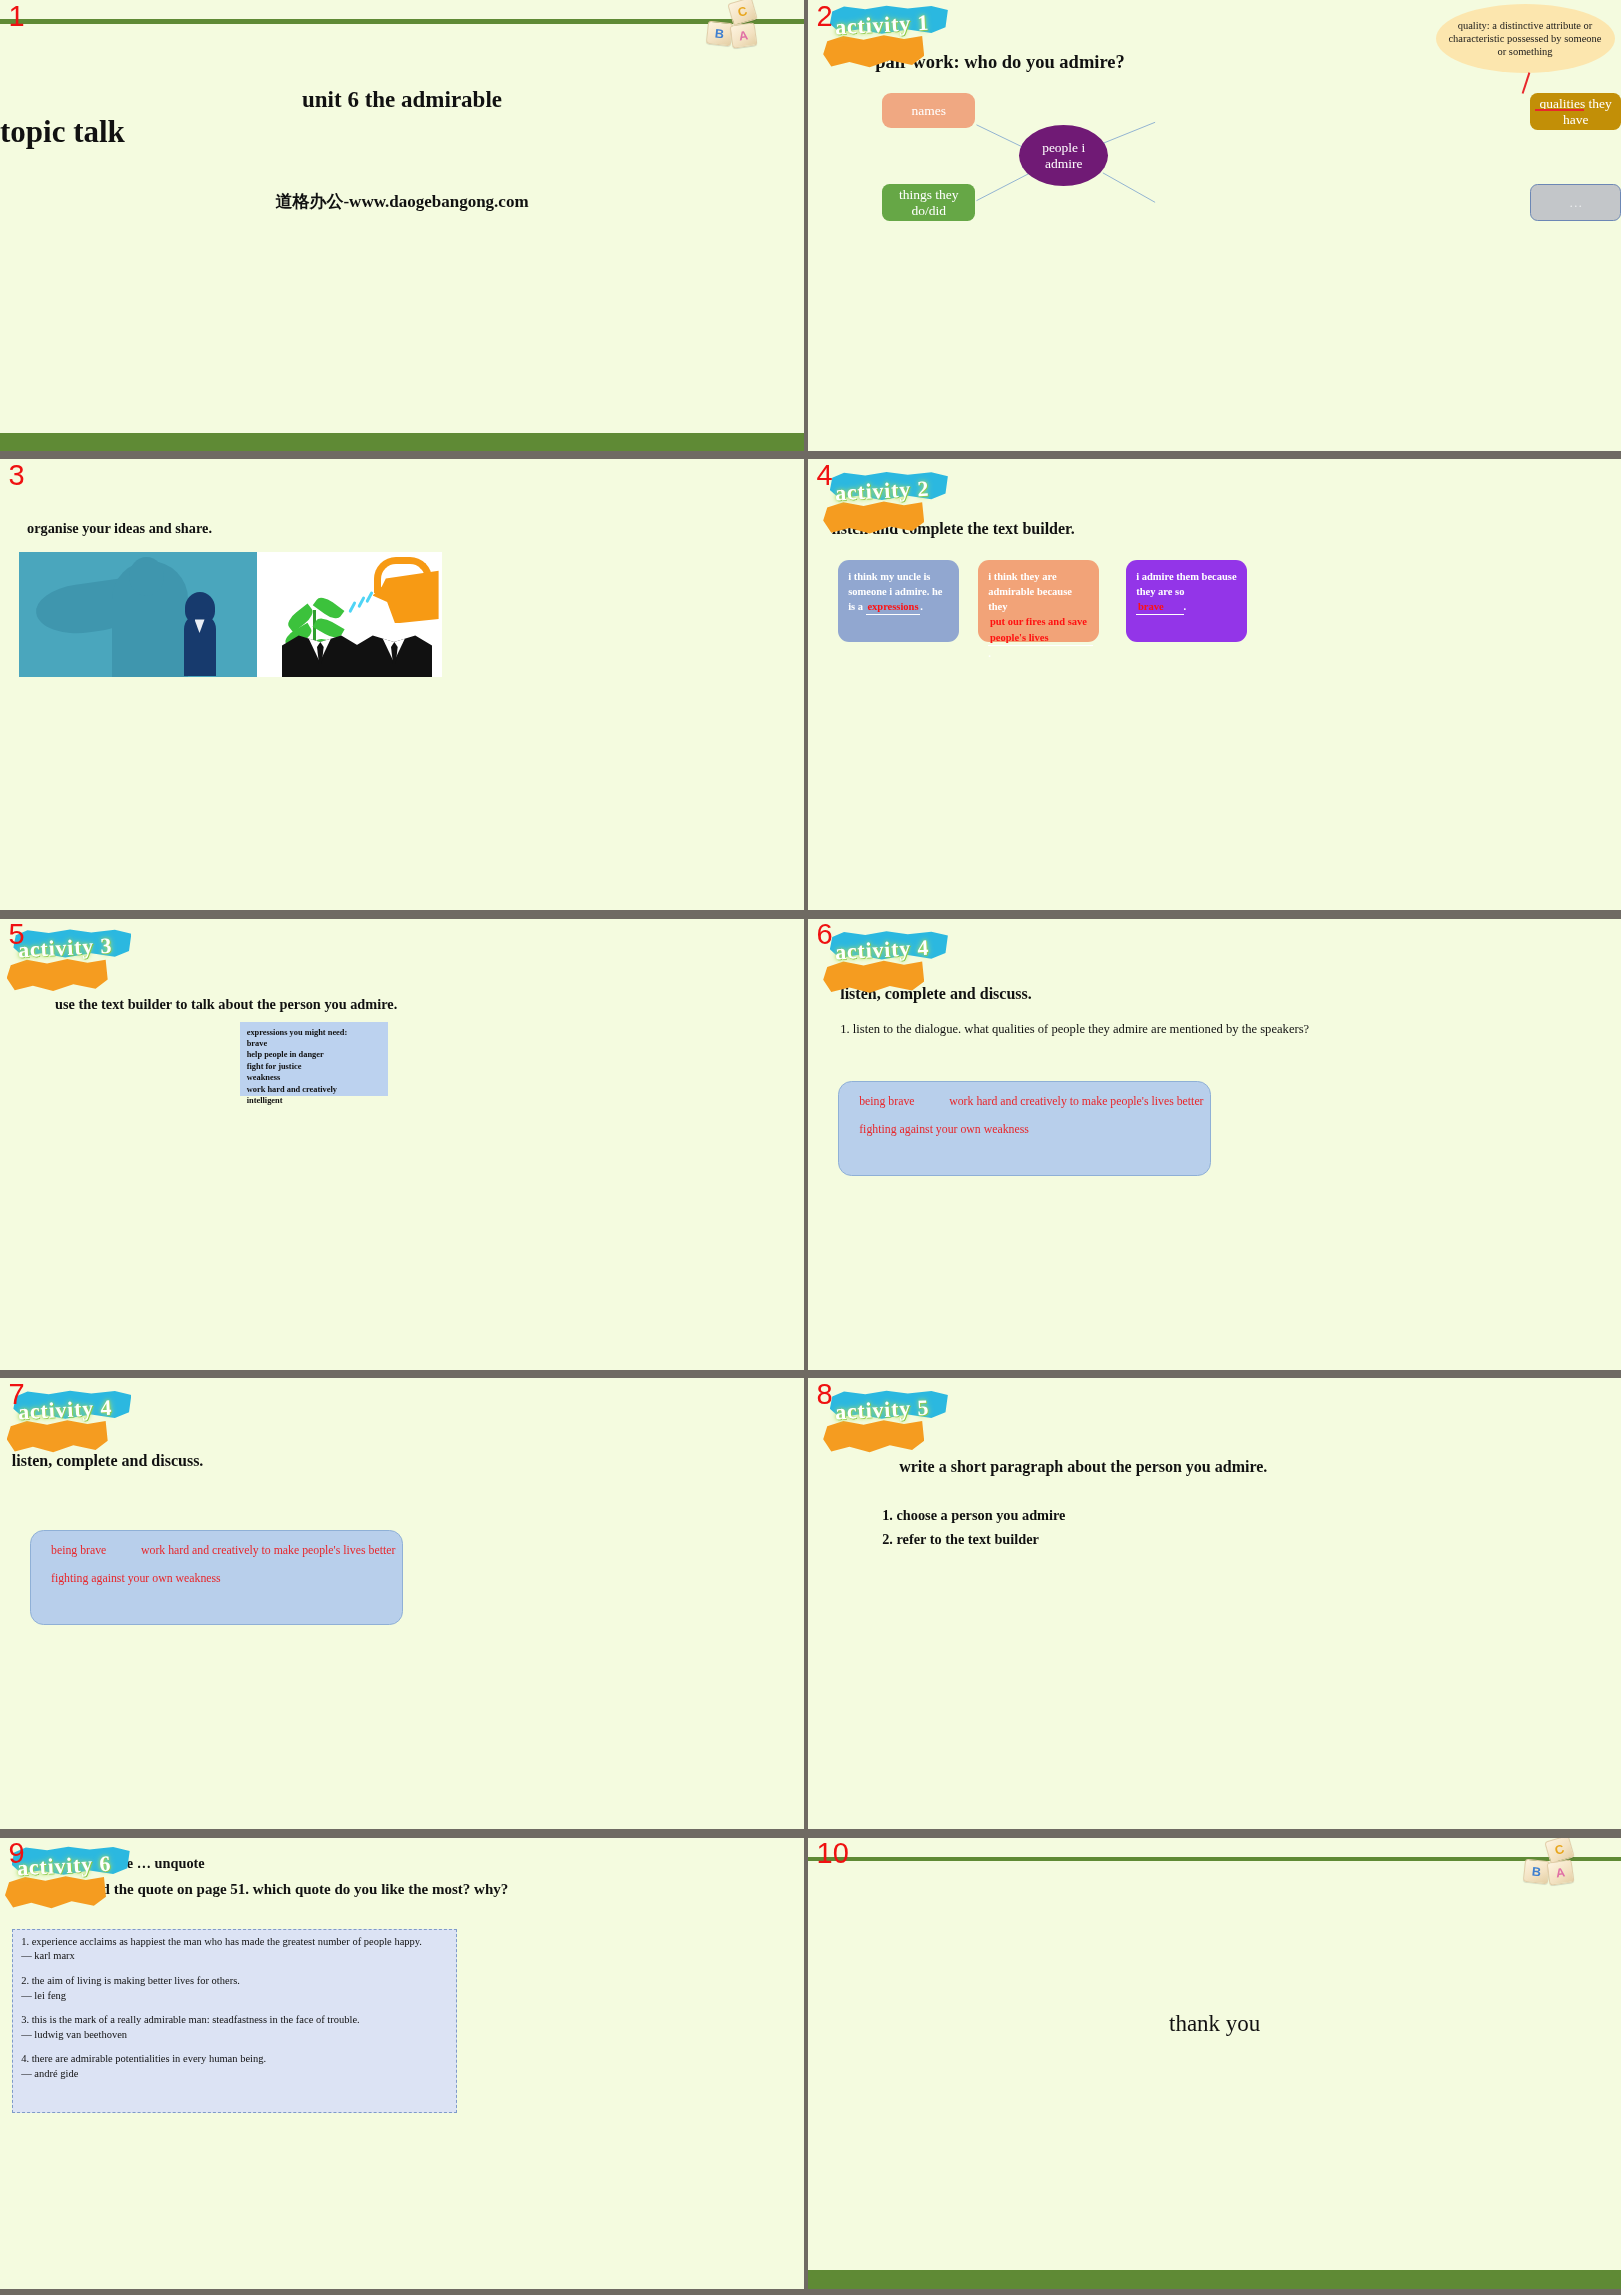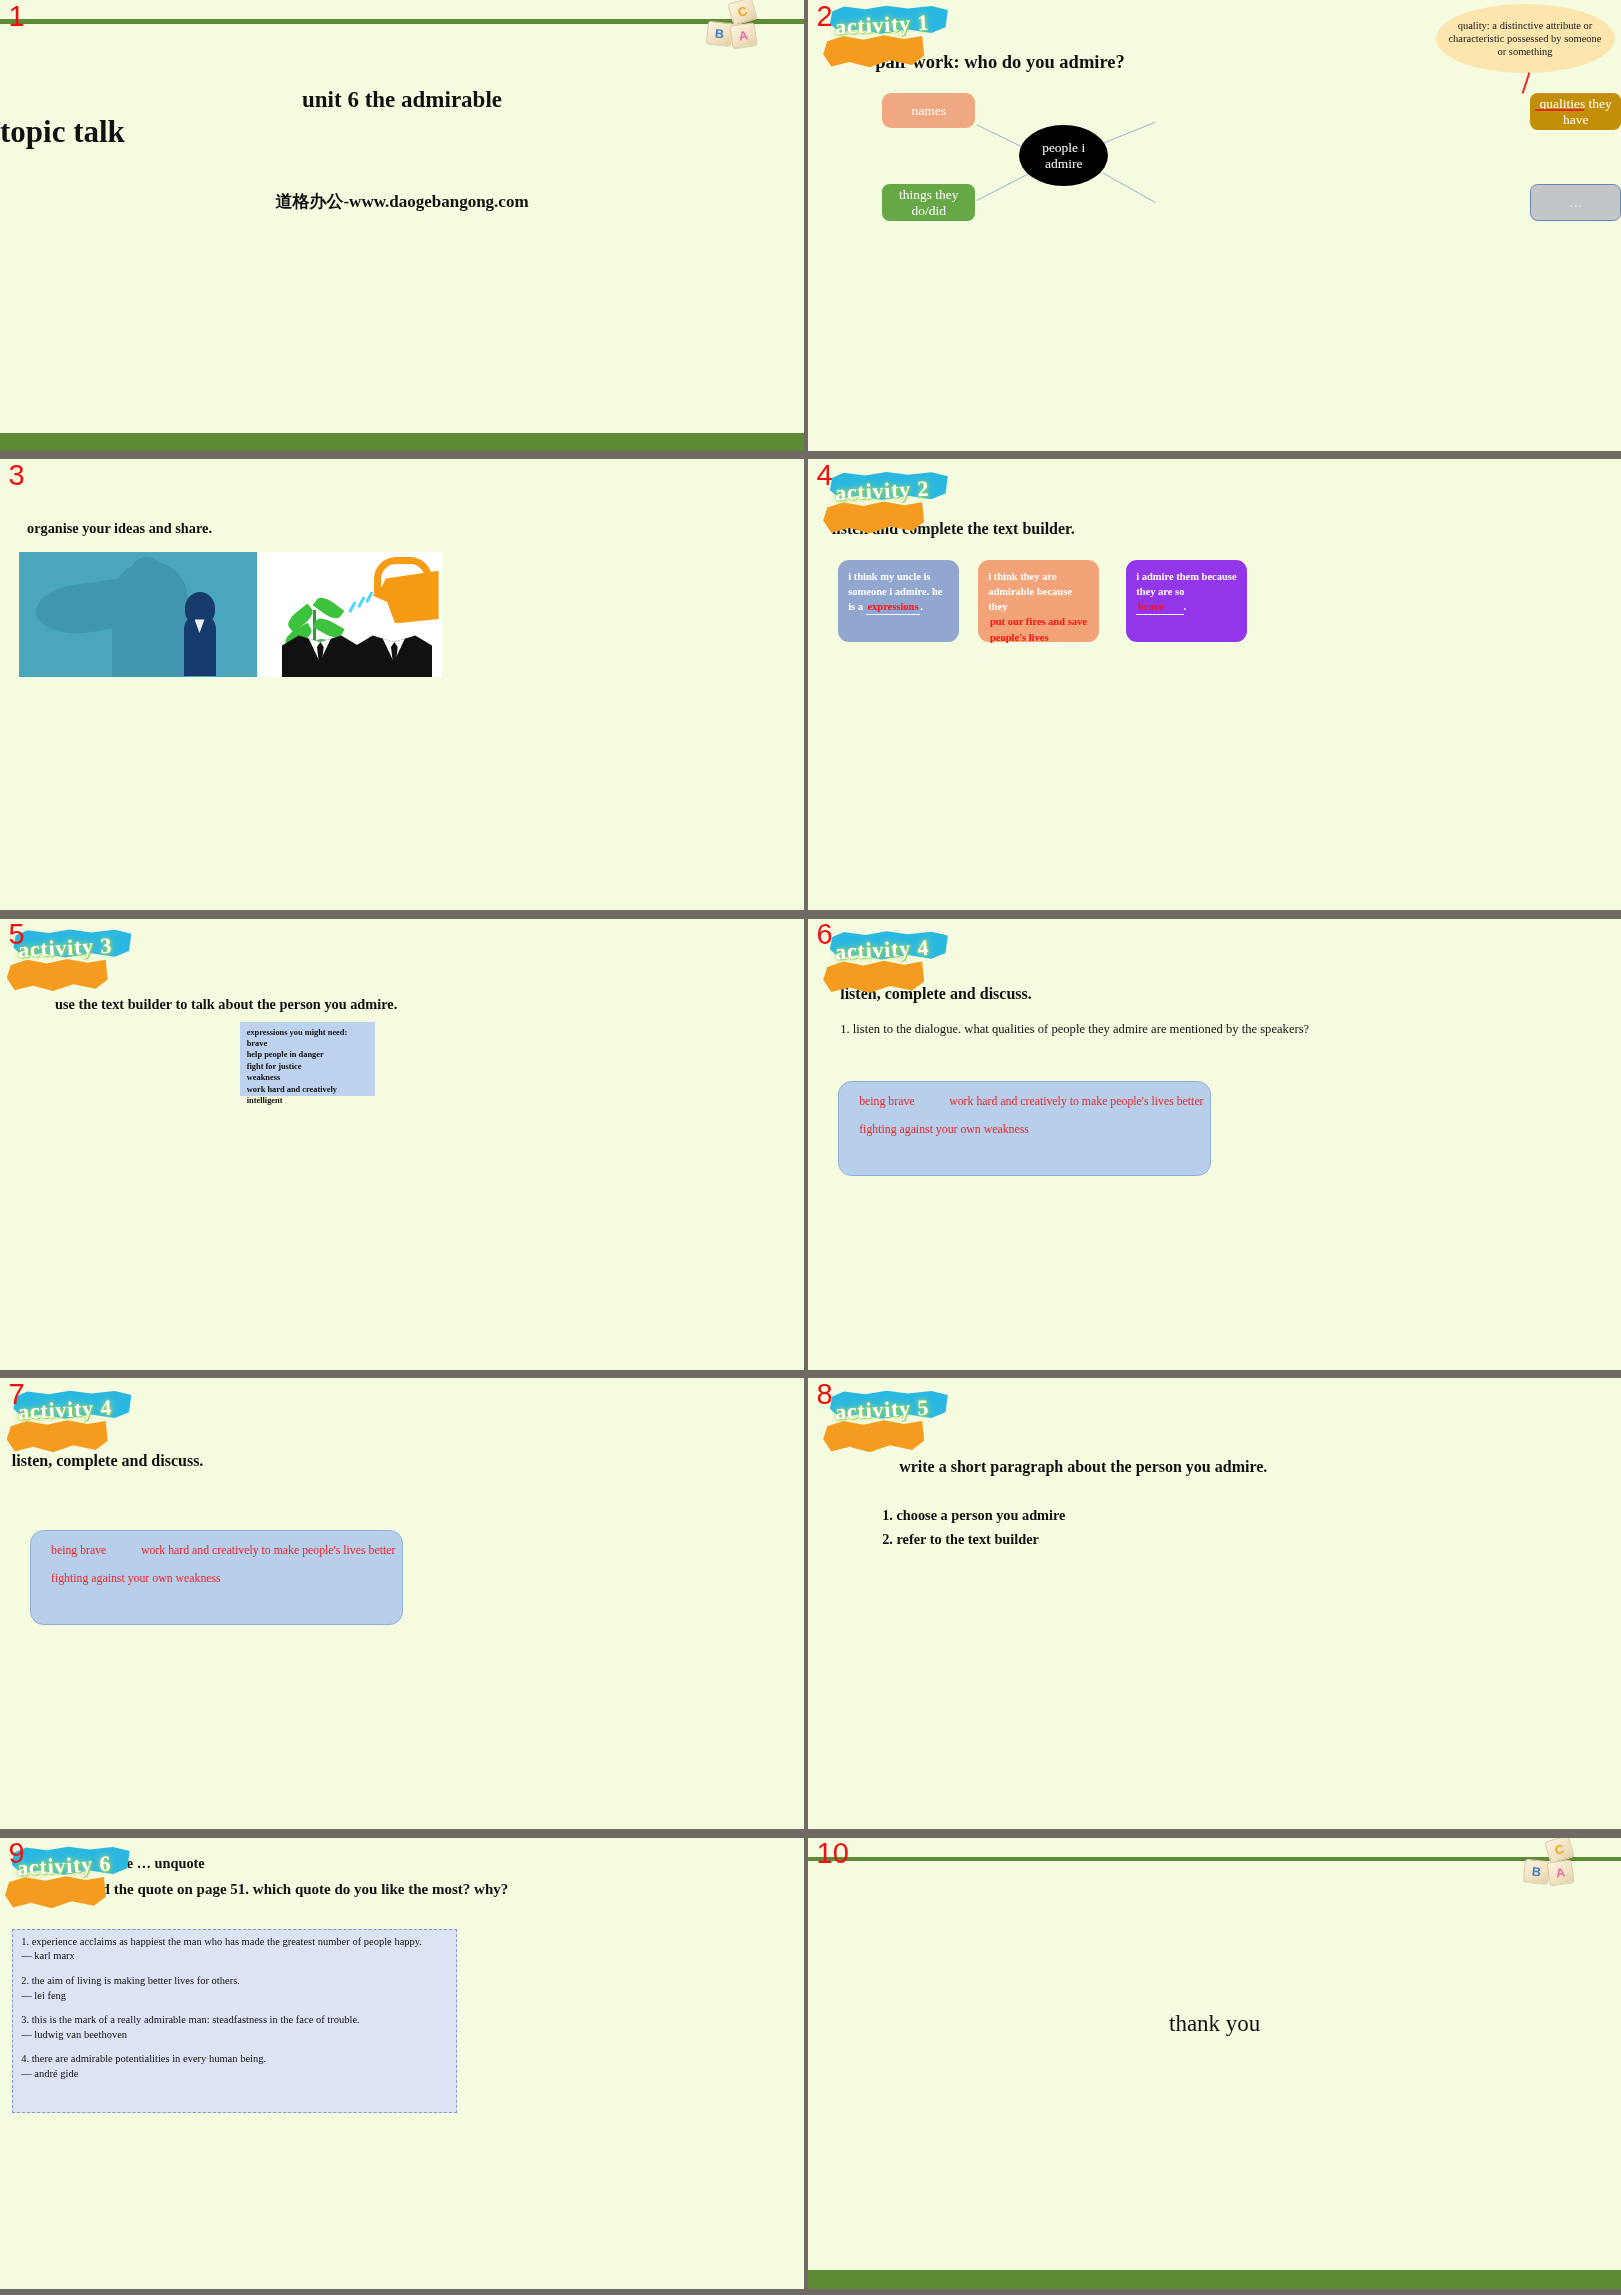--- a/index.html
+++ b/index.html
@@ -110,21 +110,21 @@
     position:absolute;border-radius:7.6px;
     display:flex;align-items:center;justify-content:center;
     text-align:center;color:#fff;font-size:13.5px;line-height:1.15;
     box-sizing:border-box;padding:3.4px;
   }
   .n-names{left:74px;top:93px;width:93px;height:35px;background:#f0a882;border-radius:9px;}
   .n-qual{right:0px;top:93px;width:91px;height:37px;background:#c28f07;}
   .n-things{left:74px;top:184px;width:93px;height:37px;background:#66a746;}
   .n-dots{right:0px;top:184px;width:91px;height:37px;background:#c3c6c9;border:0.8px solid #6c87b5;color:#e9eaec;}
   .n-center{
-    left:211px;top:125px;width:89px;height:61px;background:#000000;
+    left:211px;top:125px;width:89px;height:61px;background:#701a75;
     border-radius:50%;font-size:13.5px;
   }
   .qual-underline{
     position:absolute;right:37px;top:109px;width:49px;height:1.7px;background:#e8272b;
   }
 
   
   .s3-head{
     position:absolute;left:27px;top:61px;
     font-size:14.3px;font-weight:bold;color:#111;
@@ -198,21 +198,21 @@
   }
   .tc1{left:30px;background:#91a7d0;}
   .tc2{left:170px;background:#f2a378;}
   .tc3{left:318px;background:#9335e8;}
   .blank{color:#ff1111;border-bottom:1.3px solid #ffffff;padding:0 1.7px;display:inline-block;font-weight:bold;}
   .blank.wide{min-width:101px;}
 
   
   .s5-head{position:absolute;left:55px;top:77px;font-size:14.3px;font-weight:bold;color:#111;}
   .expbox{
-    position:absolute;left:240px;top:103px;width:135px;height:74px;
+    position:absolute;left:240px;top:103px;width:148px;height:74px;
     background:#bcd2ef;padding:5px 6.7px;box-sizing:border-box;
     font-size:8.4px;font-weight:bold;color:#111;line-height:1.35;
   }
 
   
   .s6-head{position:absolute;left:32px;top:66px;font-size:16px;font-weight:bold;color:#111;}
   .s6-q{position:absolute;left:32px;top:99px;right:34px;font-size:12.6px;color:#111;line-height:1.9;}
   .bluebox{
     position:absolute;background:#b8cfeb;border:0.8px solid #8fb0d6;border-radius:13.5px;
   }

